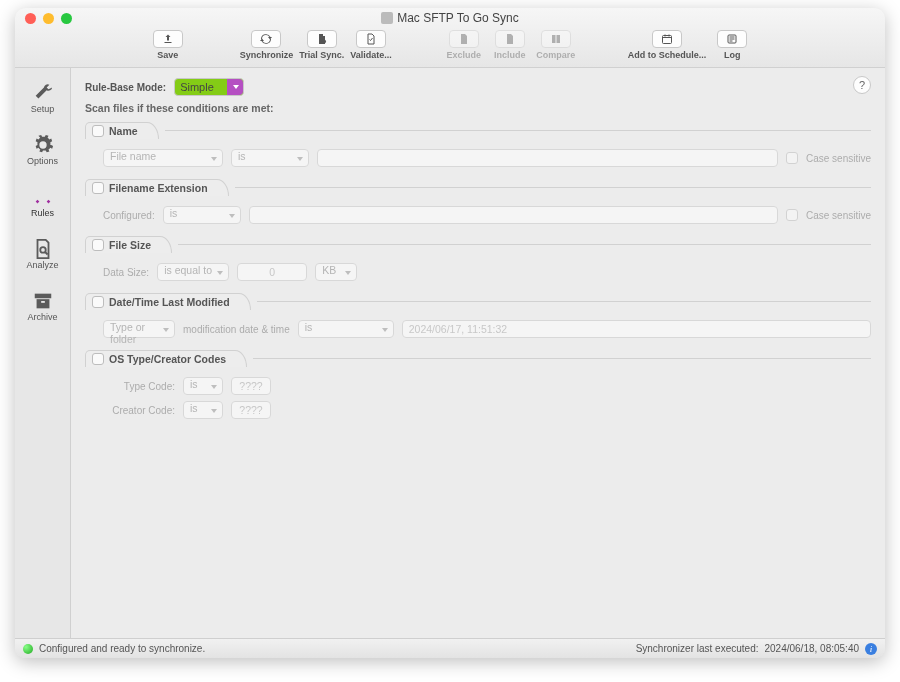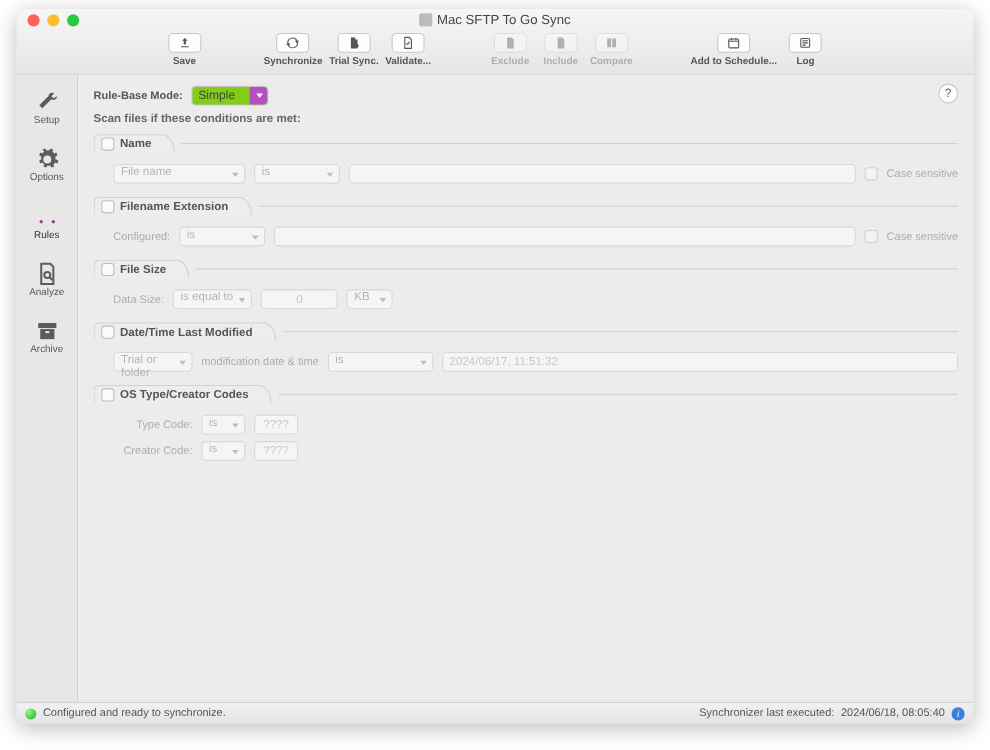--- a/index.html
+++ b/index.html
@@ -275,21 +275,21 @@
       <div class="section">
         <div class="section-header">
           <div class="tabshape">
             <div class="chkbox"></div>
             <span>Date/Time Last Modified</span>
           </div>
           <div class="section-divider"></div>
         </div>
         <div class="section-body">
           <div class="sel" style="width:72px">
-              <span>Trial or folder</span>
+              <span>Type or folder</span>
             </div>
           <span class="lbl">modification date &amp; time</span>
           <div class="sel" style="width:96px">
               <span>is</span>
             </div>
           <div class="txt" style="flex:1;min-width:420px">
               <span>2024/06/17, 11:51:32</span>
             </div>
         </div>
       </div>

